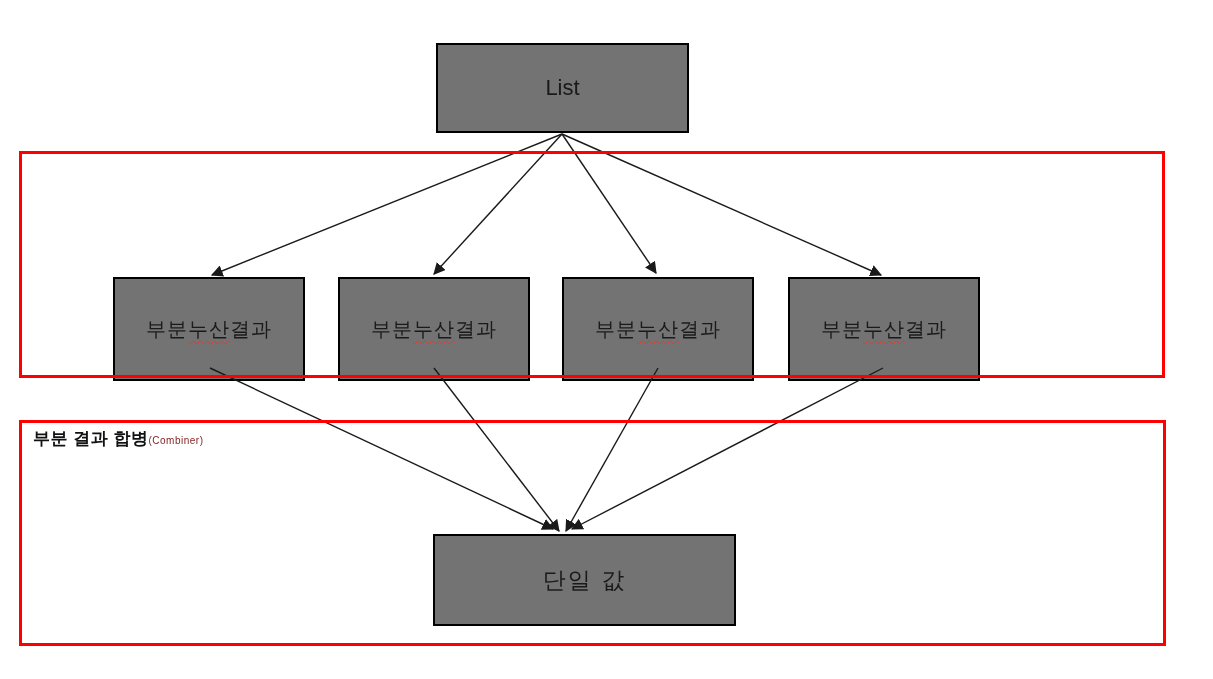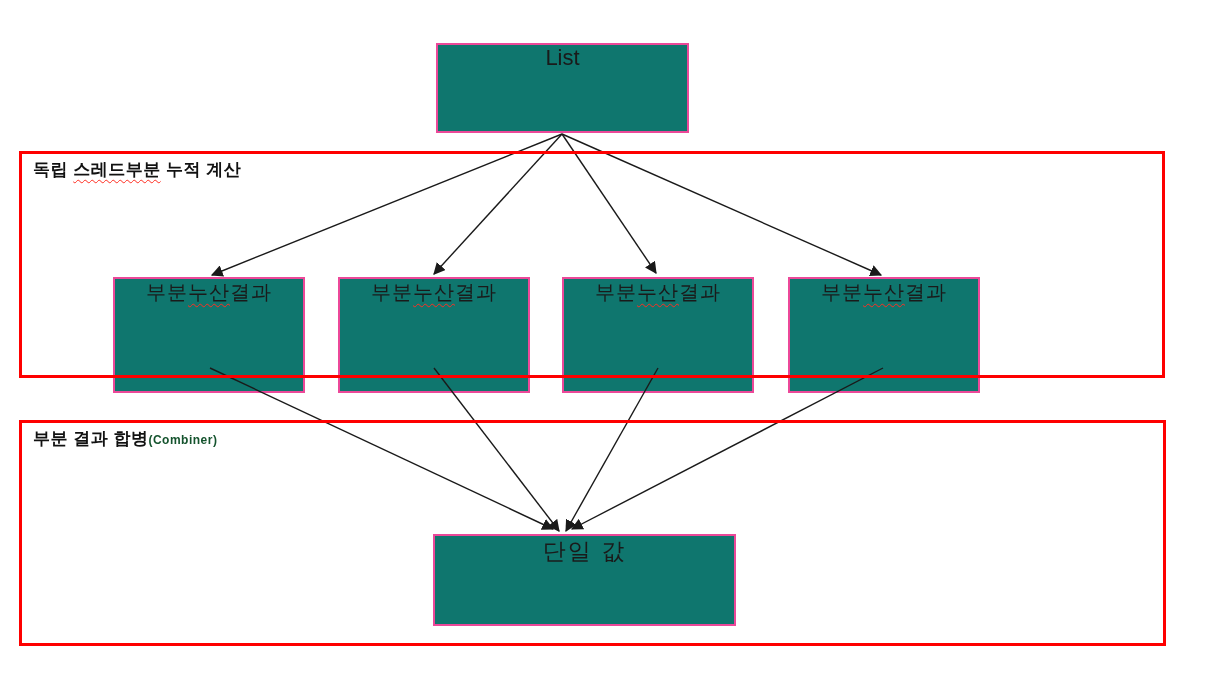--- a/index.html
+++ b/index.html
@@ -52,42 +52,42 @@
     font-weight: 700;
     letter-spacing: 0.5px;
   }
   .region-subtitle {
     font-size: 15px;
     font-weight: 700;
     color: #3d3d3d;
     letter-spacing: 0px;
   }
   .latin-suffix {
-    font-size: 12px;
-    font-weight: 700;
-    color: #14532d;
+    font-size: 10px;
+    font-weight: 400;
+    color: #7f1d1d;
   }
   
   .node {
     position: absolute;
-    border: 2px solid #ec4899;
-    background: #0f766e;
+    border: 2px solid #000000;
+    background: #737373;
     box-sizing: border-box;
     display: flex;
-    align-items: flex-start;
+    align-items: center;
     justify-content: center;
     color: #1a1a1a;
     z-index: 1;
   }
   .node-list   { left: 436px; top: 43px;  width: 253px; height: 90px; font-size: 22px; }
   .node-single { left: 433px; top: 534px; width: 303px; height: 92px; font-size: 23px; letter-spacing: 2px; }
   .node-partial {
     top: 277px;
     width: 192px;
-    height: 116px;
+    height: 104px;
     font-size: 20px;
     letter-spacing: 1px;
     white-space: nowrap;
   }
   .node-partial-1 { left: 113px; }
   .node-partial-2 { left: 338px; }
   .node-partial-3 { left: 562px; }
   .node-partial-4 { left: 788px; }
   
   .squiggle {
@@ -114,21 +114,20 @@
     <line x1="562" y1="134" x2="656" y2="273" marker-end="url(#ah)"></line>
     <line x1="562" y1="134" x2="881" y2="275" marker-end="url(#ah)"></line>
     <line x1="210" y1="368" x2="553" y2="529" marker-end="url(#ah)"></line>
     <line x1="434" y1="368" x2="559" y2="531" marker-end="url(#ah)"></line>
     <line x1="658" y1="368" x2="566" y2="531" marker-end="url(#ah)"></line>
     <line x1="883" y1="368" x2="572" y2="529" marker-end="url(#ah)"></line>
   </svg>
 
   <div class="region region-accumulator">
     <div class="region-label">
-      <div class="region-title"><span>독립 </span><span class="squiggle">스레드부분</span><span> 누적 계산</span></div>
     </div>
   </div>
 
   <div class="region region-combiner">
     <div class="region-label">
       <div class="region-title"><span>부분 결과 합병</span><span class="latin-suffix">(Combiner)</span></div>
     </div>
   </div>
 
   <div class="node node-list">

